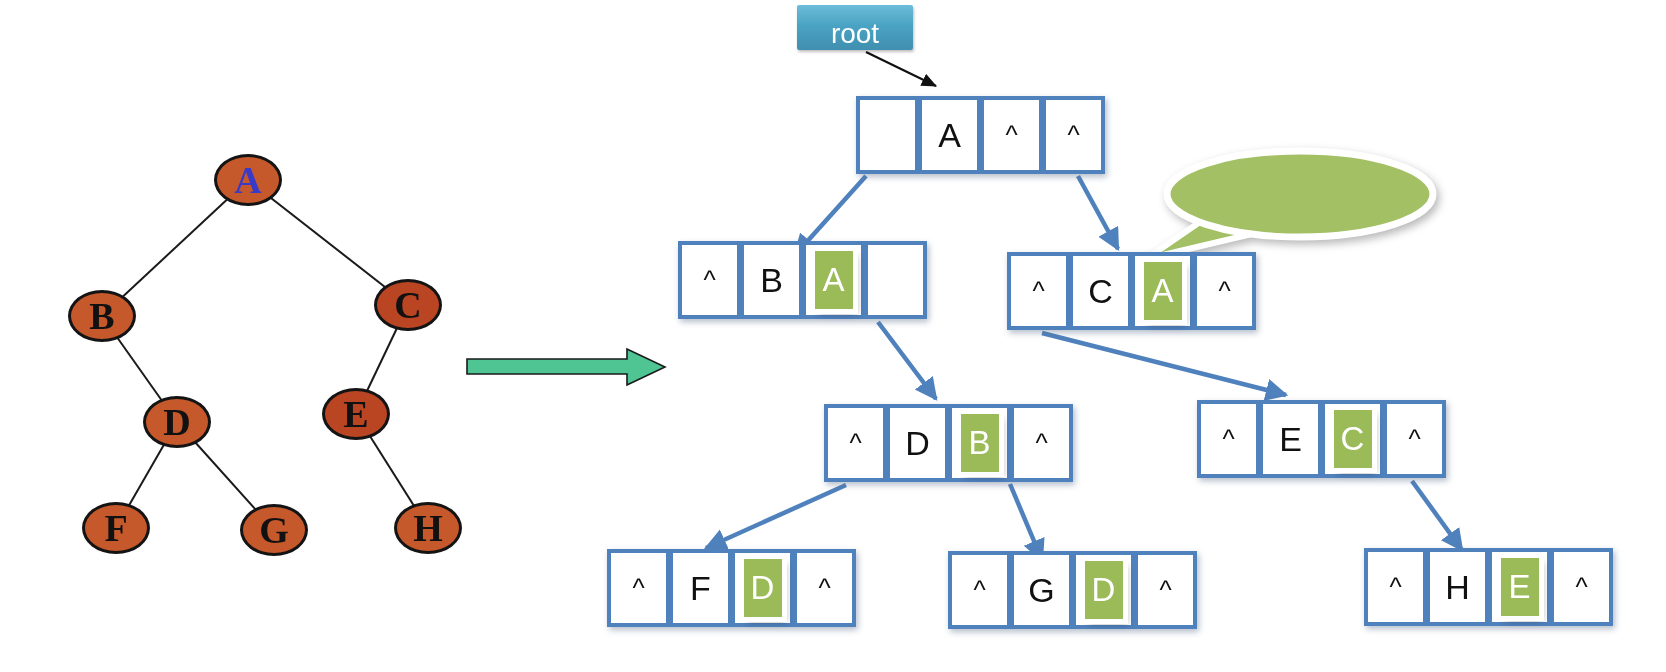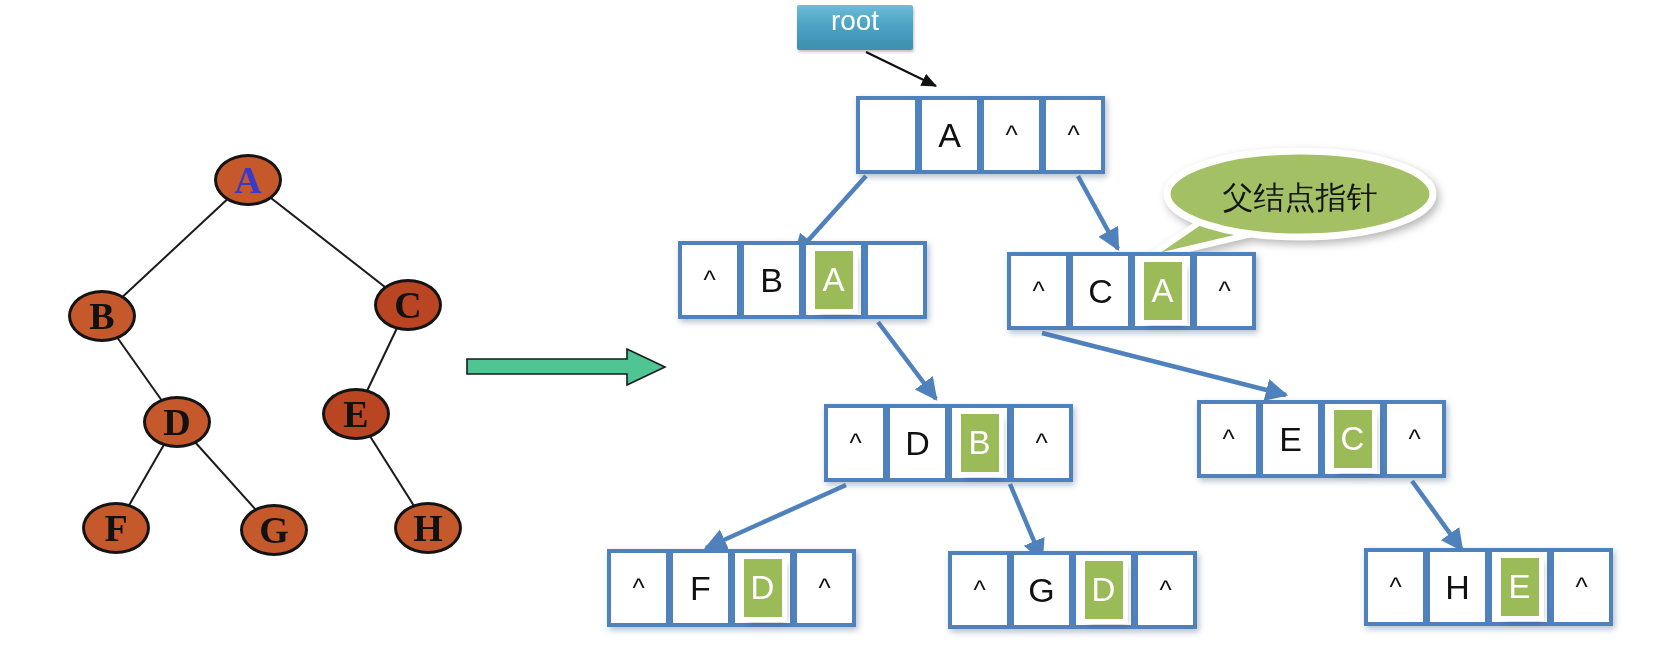--- a/index.html
+++ b/index.html
@@ -34,21 +34,21 @@
   .cell.caret { font-size:26px; }
   .pcell {
     width:38px; height:58px; background:#9BBB59; color:#fff;
     display:flex; align-items:center; justify-content:center; font-size:33px;
     box-shadow:0 0 0 5px #ffffff, 4px 5px 7px rgba(0,0,0,0.30);
   }
 
   .rootlbl {
     position:absolute; left:797px; top:5px; width:116px; height:45px;
     background:linear-gradient(#6cbdd9 0%, #4BA3C3 45%, #3f8fb0 100%);
-    color:#fff; font-size:28px; display:flex; align-items:flex-start; justify-content:center;
+    color:#fff; font-size:28px; display:flex; align-items:flex-end; justify-content:center;
     box-shadow:1px 2px 3px rgba(0,0,0,0.25); border-radius:2px;
   }
 
   .bubbletext {
     position:absolute; left:1172px; top:177px; width:256px; text-align:center;
     font-size:31px; color:#141414; font-family:"Liberation Sans", sans-serif;
   }
 </style>
 </head>
 <body>
@@ -187,15 +187,14 @@
 
   <div class="lbox" style="left:1364px; top:548px;">
     <div class="cell caret">^</div>
     <div class="cell">H</div>
     <div class="cell">
       <div class="pcell">E</div>
     </div>
     <div class="cell caret">^</div>
   </div>
 
-  <div class="bubbletext">父结点指针</div>
 
 </div>
 
 </body></html>

